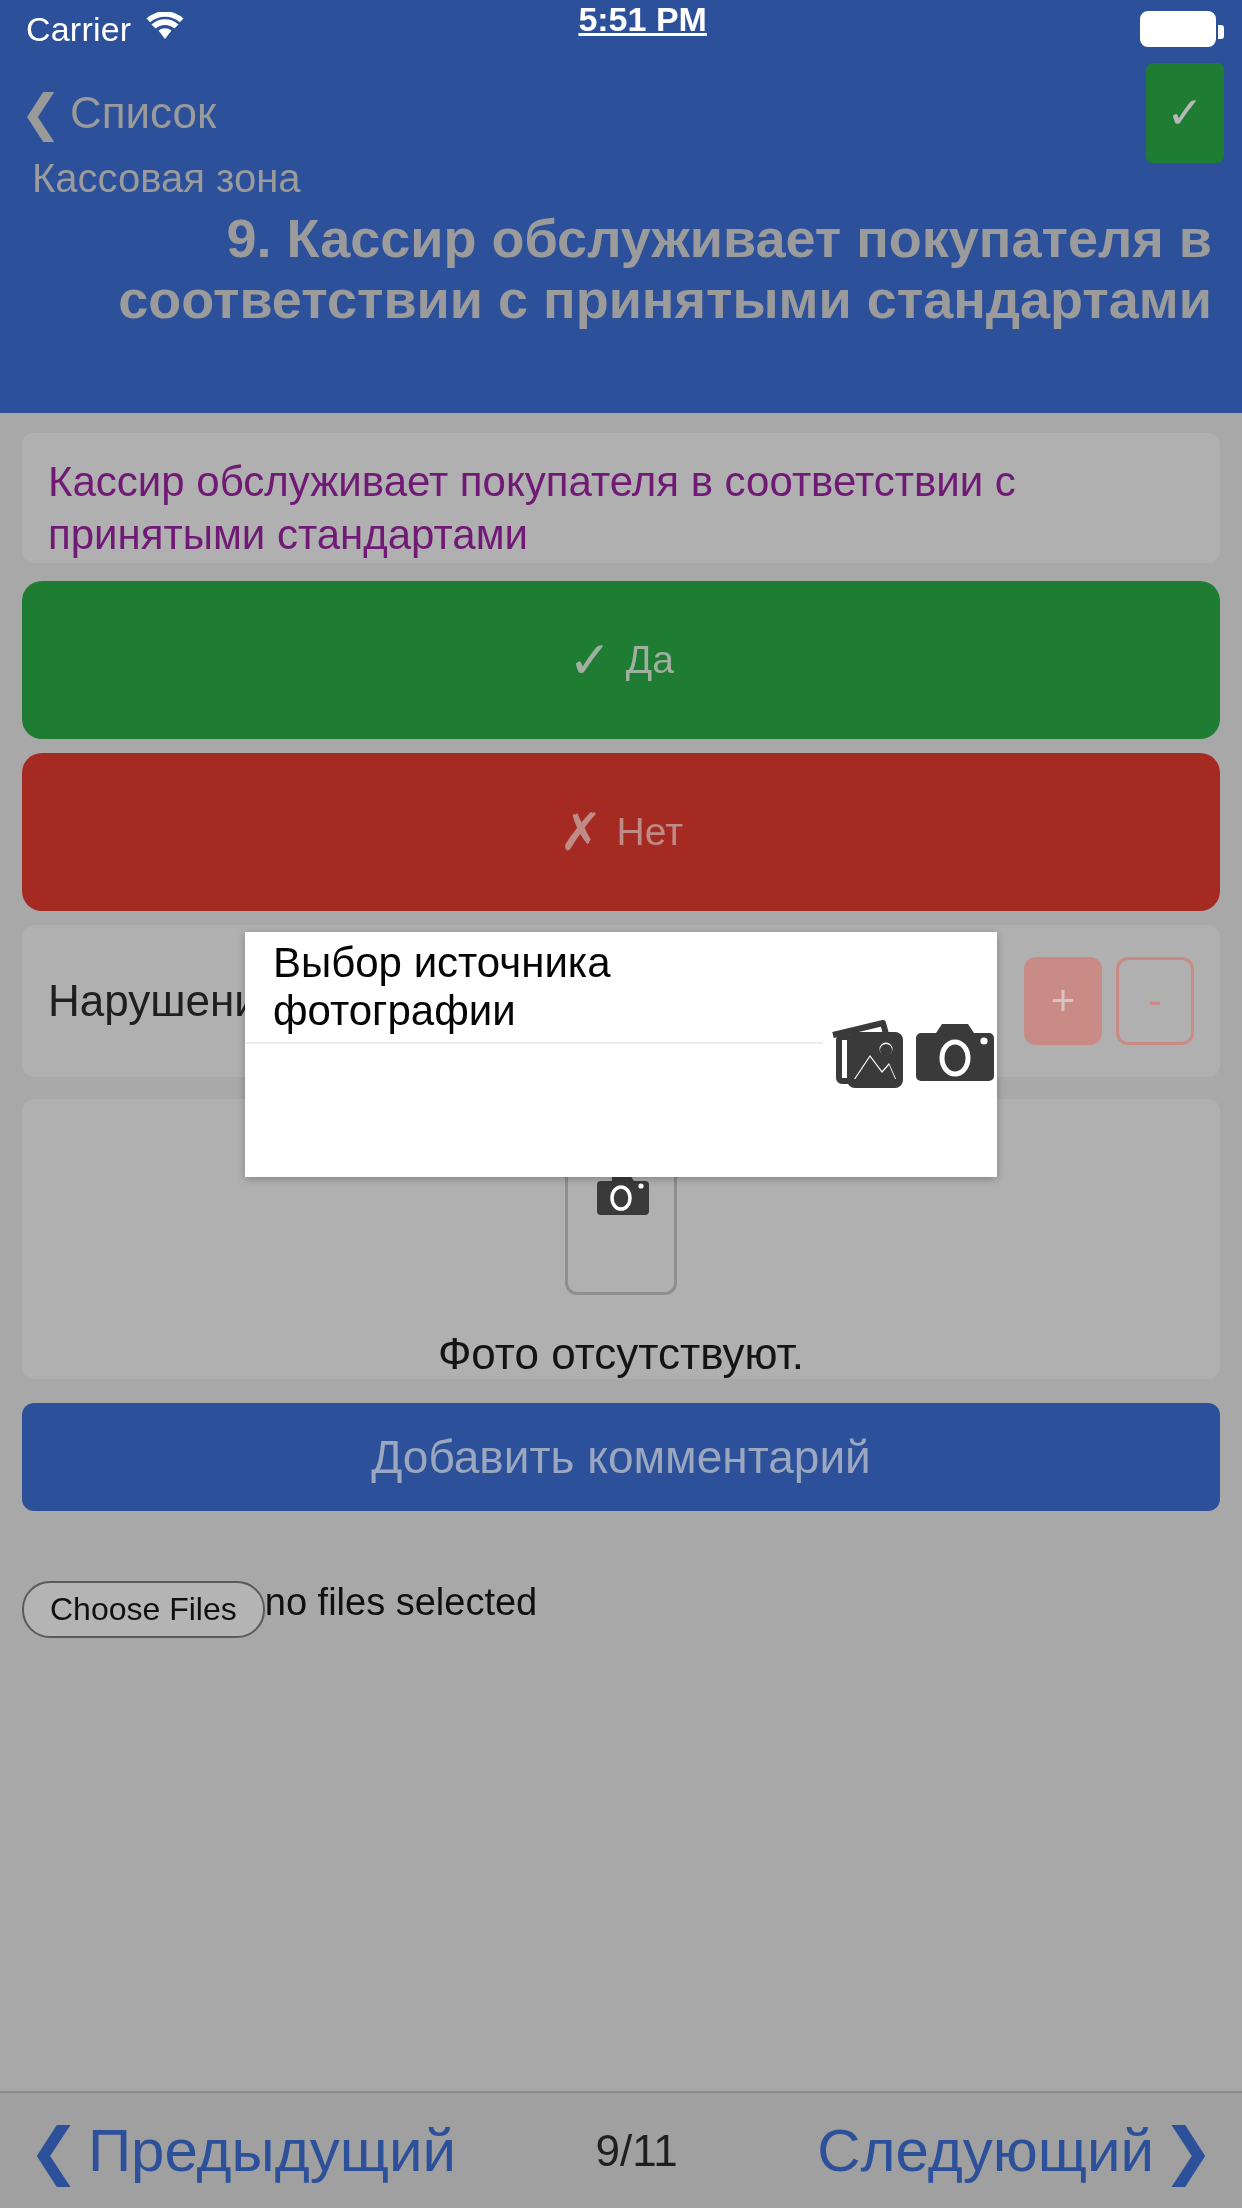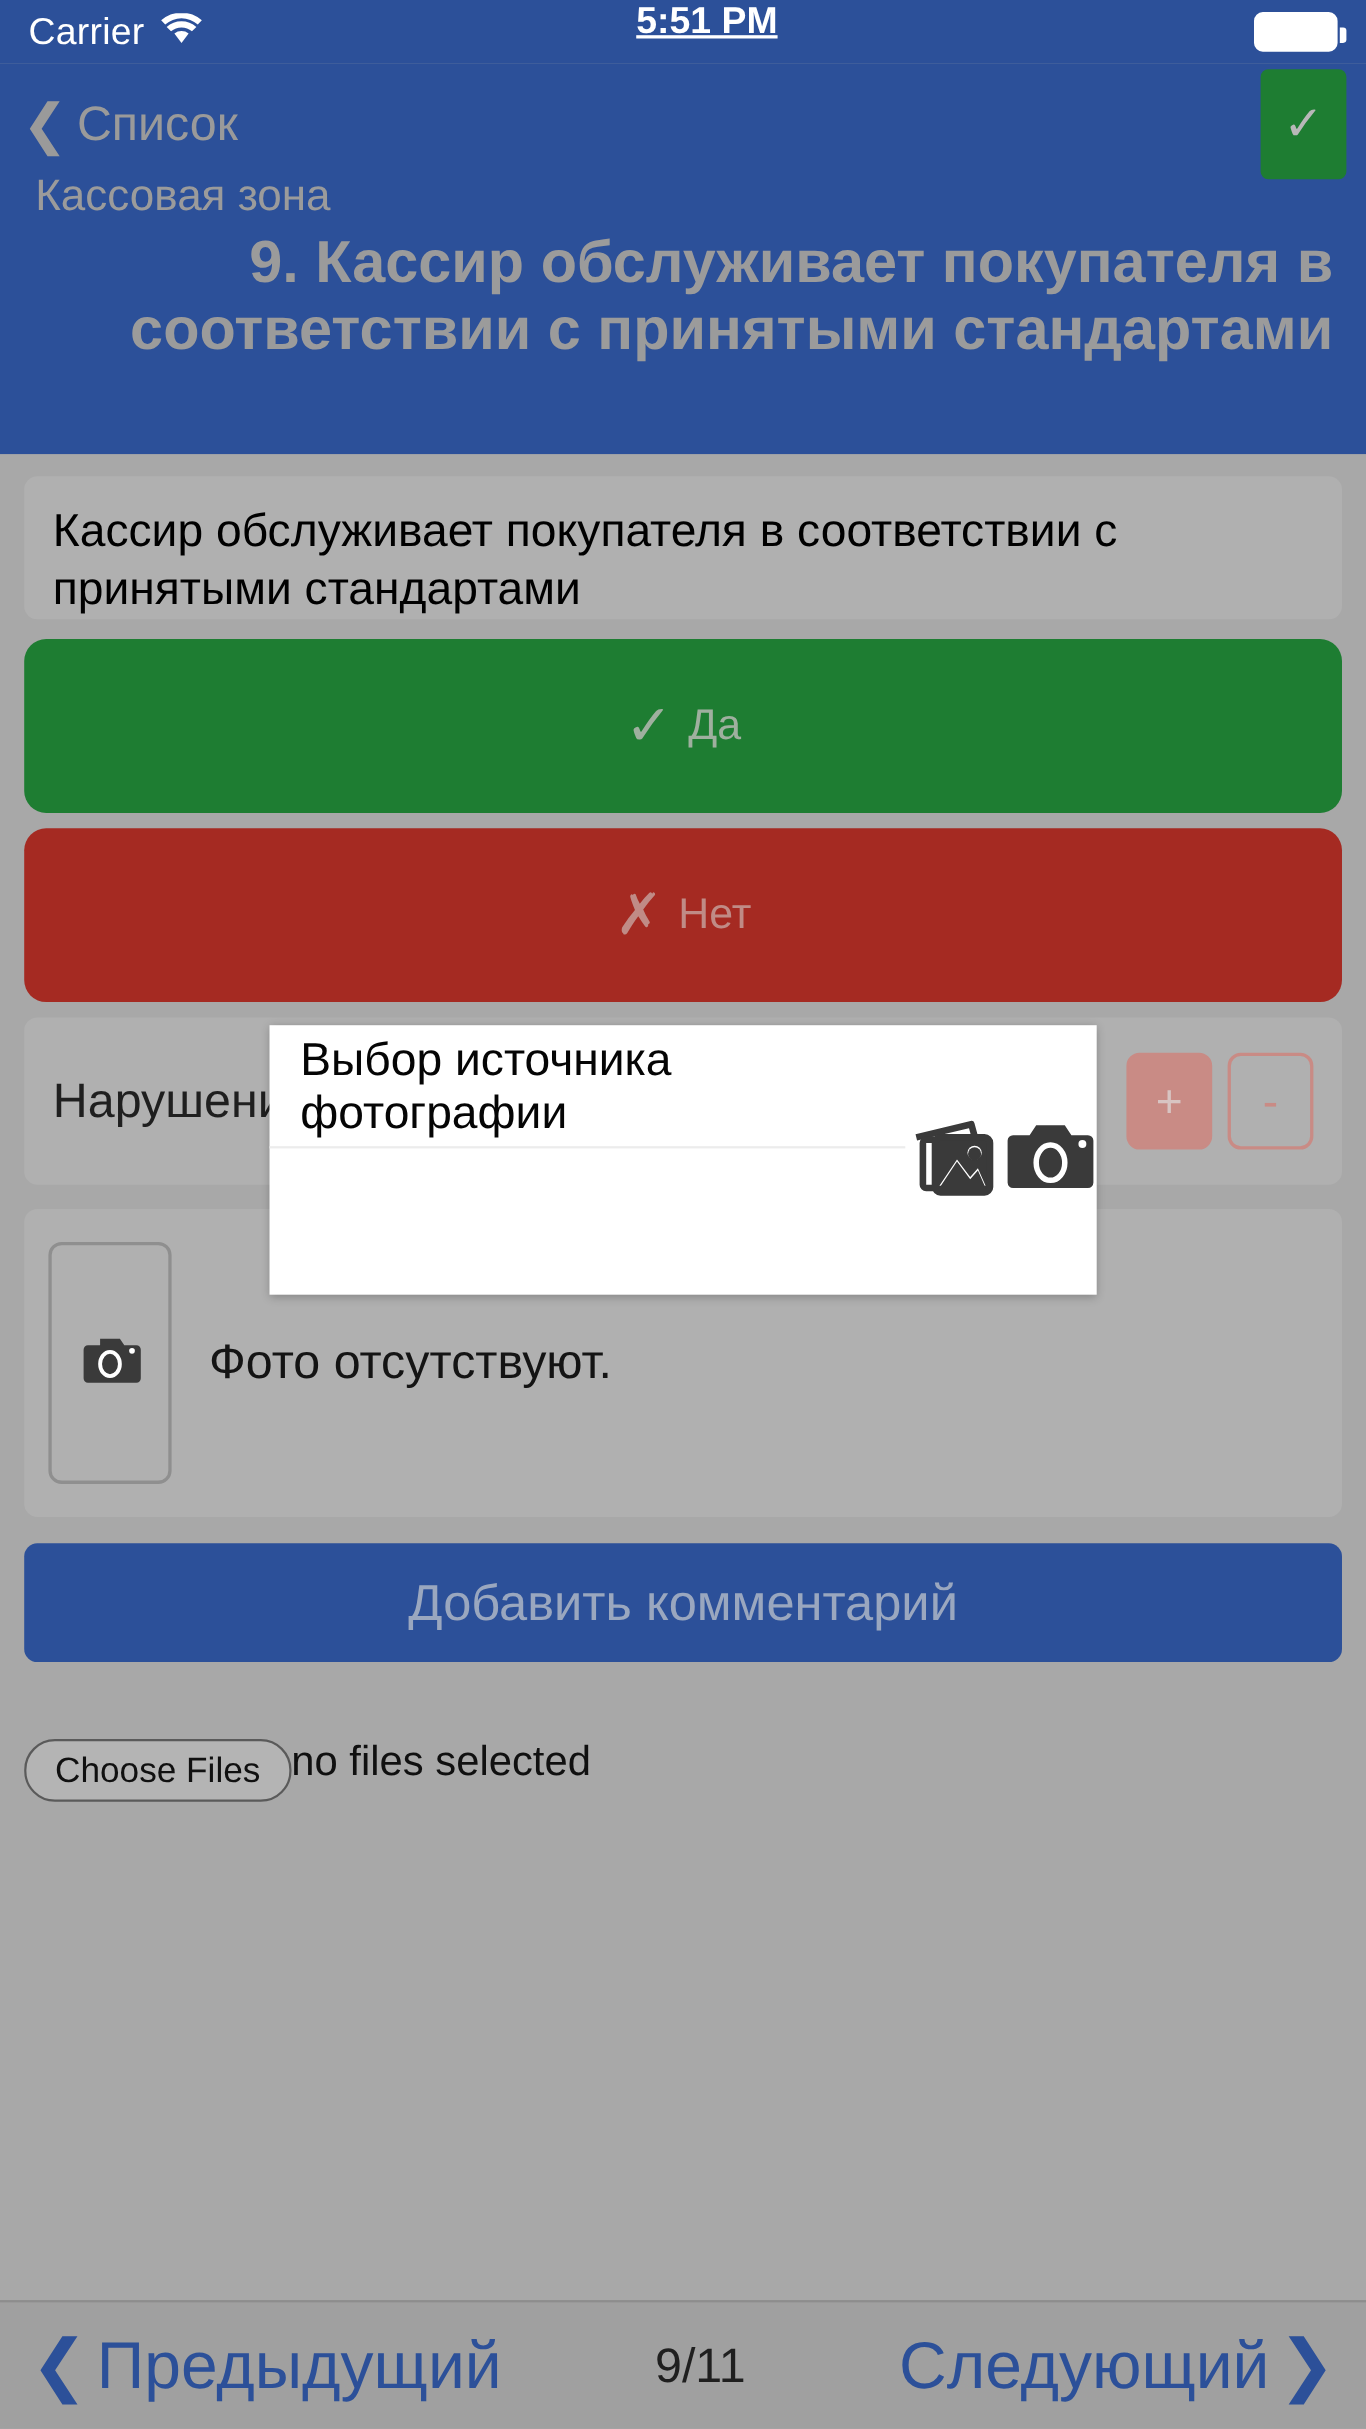--- a/index.html
+++ b/index.html
@@ -161,21 +161,21 @@
     top: 20px;
     width: 1198px;
     height: 130px;
     background: #b0b0b0;
     border-radius: 12px;
     padding: 22px 26px;
   }
   .card-description p {
     font-size: 42px;
     line-height: 53px;
-    color: #000000;
+    color: #701a75;
   }
 
   .answer-btn {
     position: absolute;
     left: 22px;
     width: 1198px;
     height: 158px;
     border-radius: 20px;
     display: flex;
     align-items: center;
@@ -250,20 +250,21 @@
     left: 22px;
     top: 686px;
     width: 1198px;
     height: 280px;
     background: #b0b0b0;
     border-radius: 12px;
     display: flex;
     align-items: center;
     padding: 0 22px;
     gap: 34px;
+    flex-direction: column;
   }
   .photo-slot {
     width: 112px;
     height: 220px;
     border: 3px solid #8f8f8f;
     border-radius: 12px;
     display: flex;
     align-items: center;
     justify-content: center;
     background: transparent;

